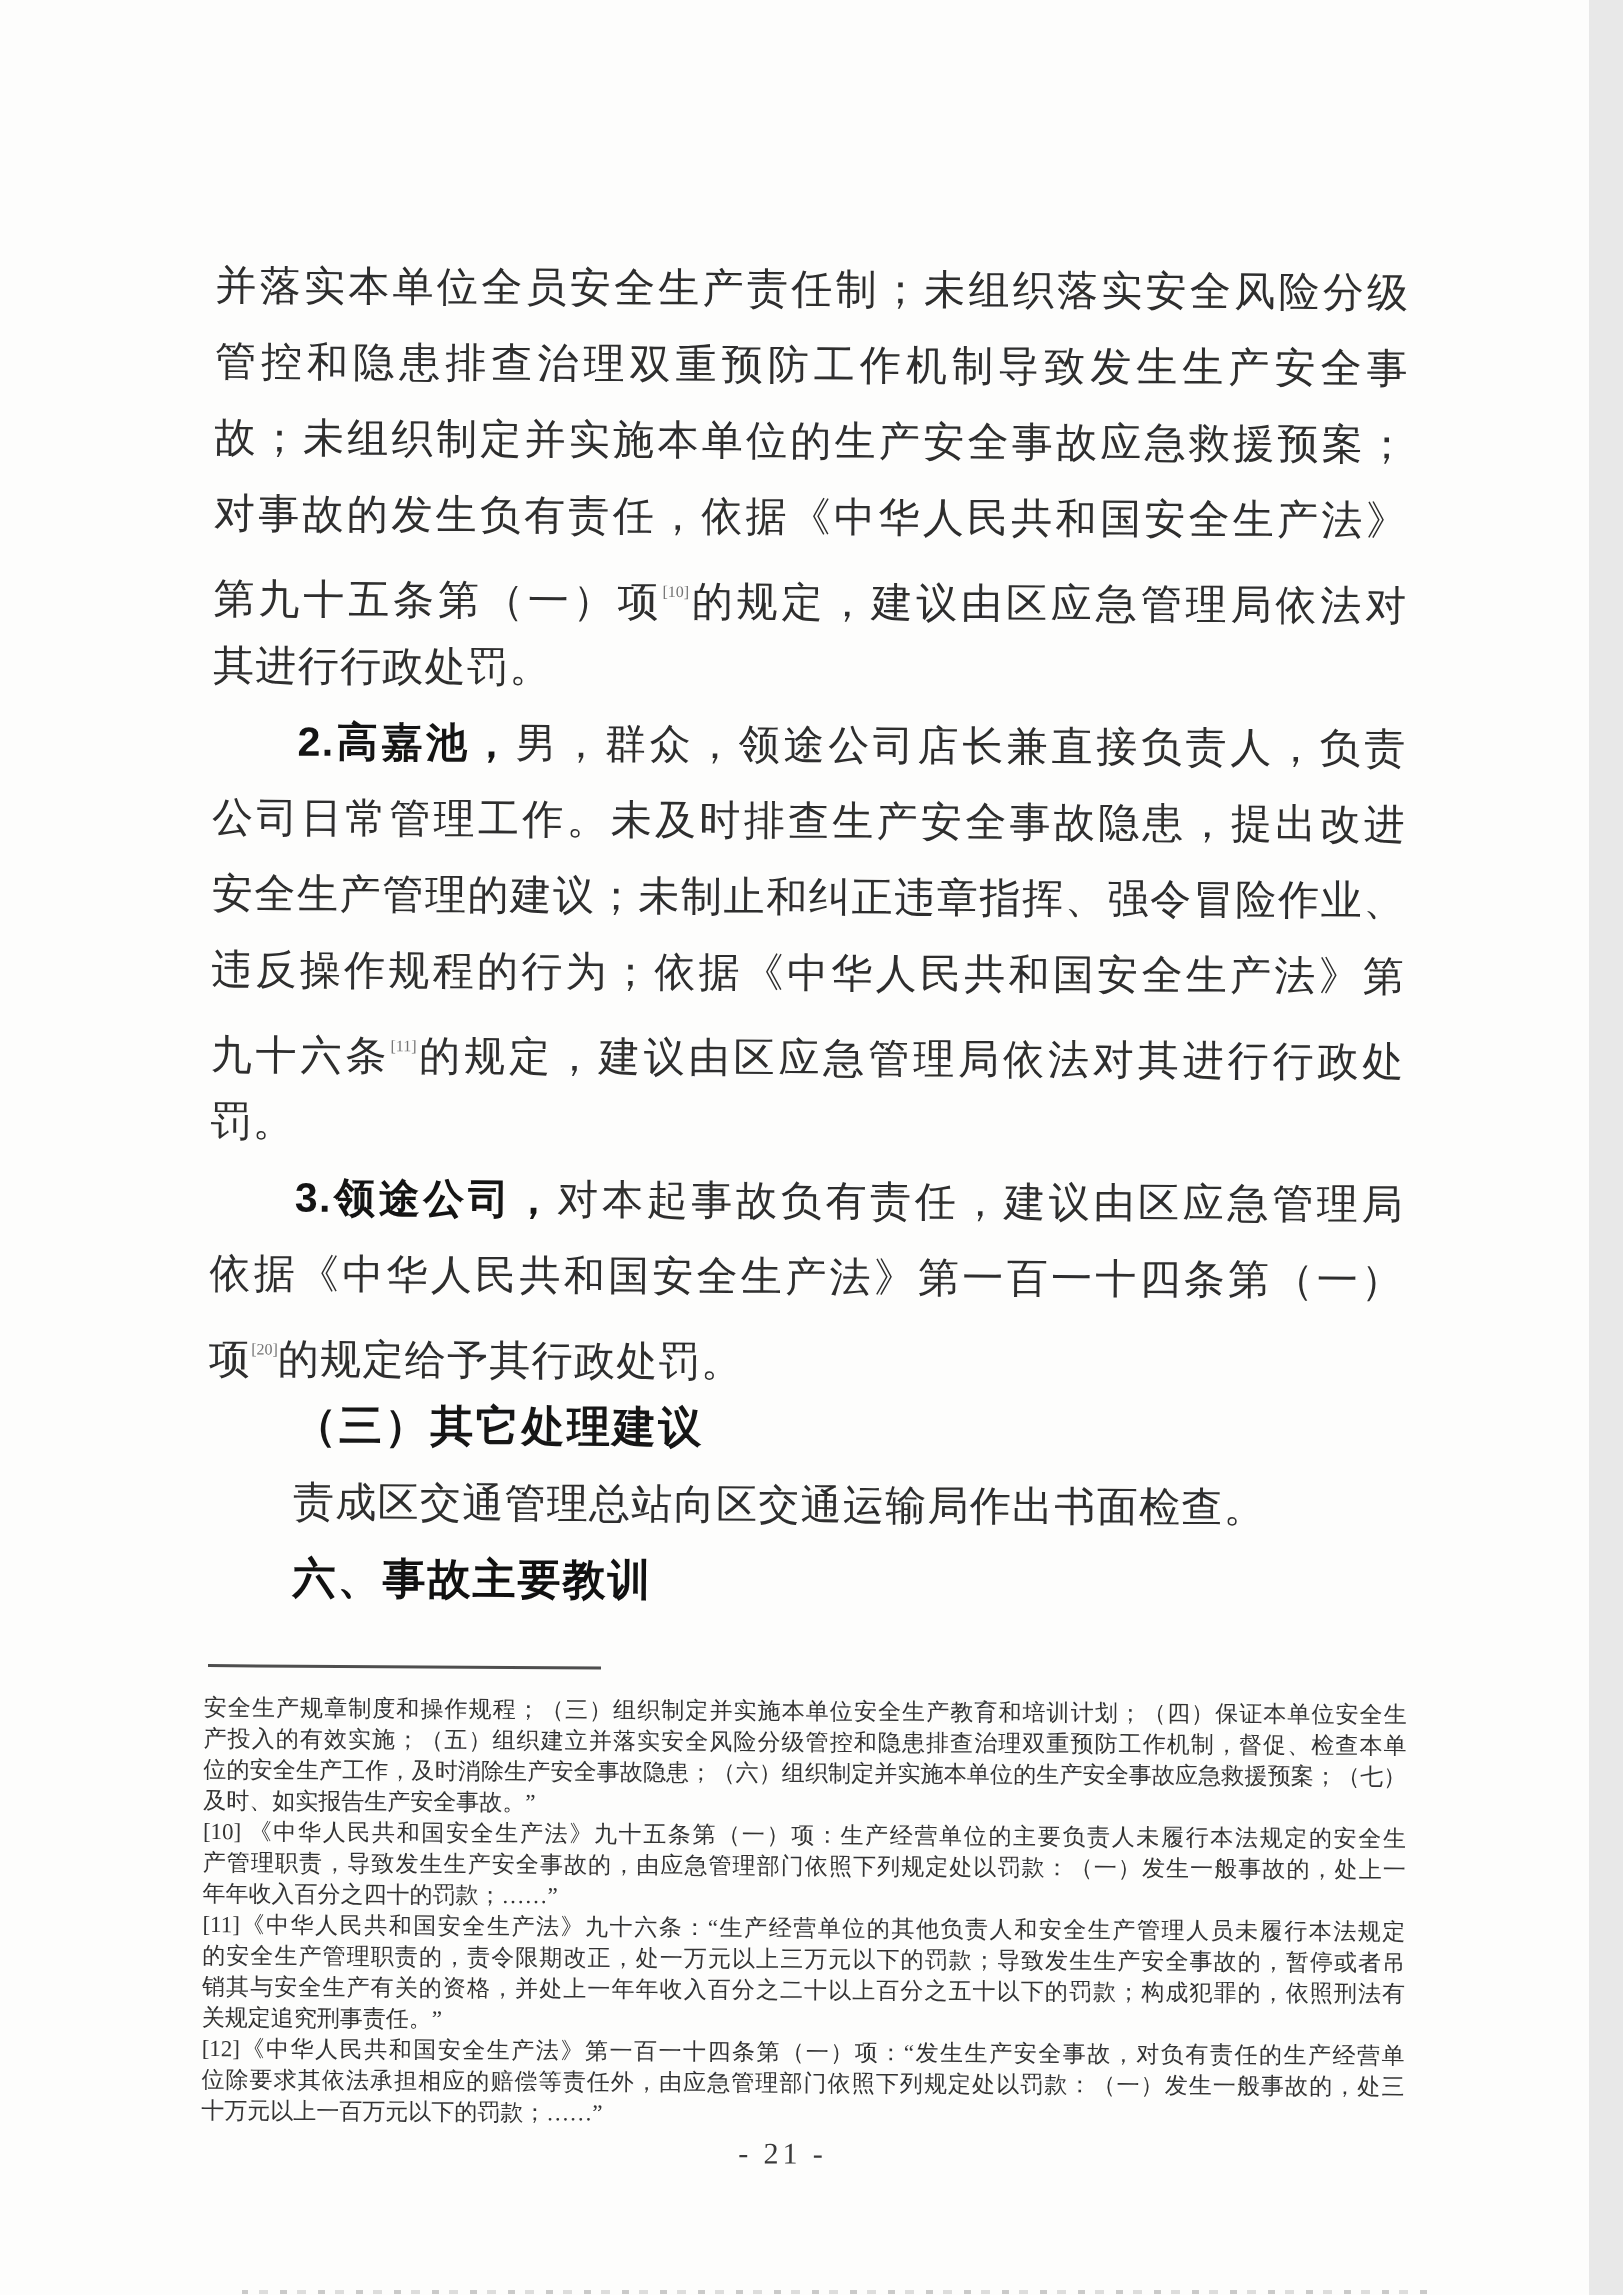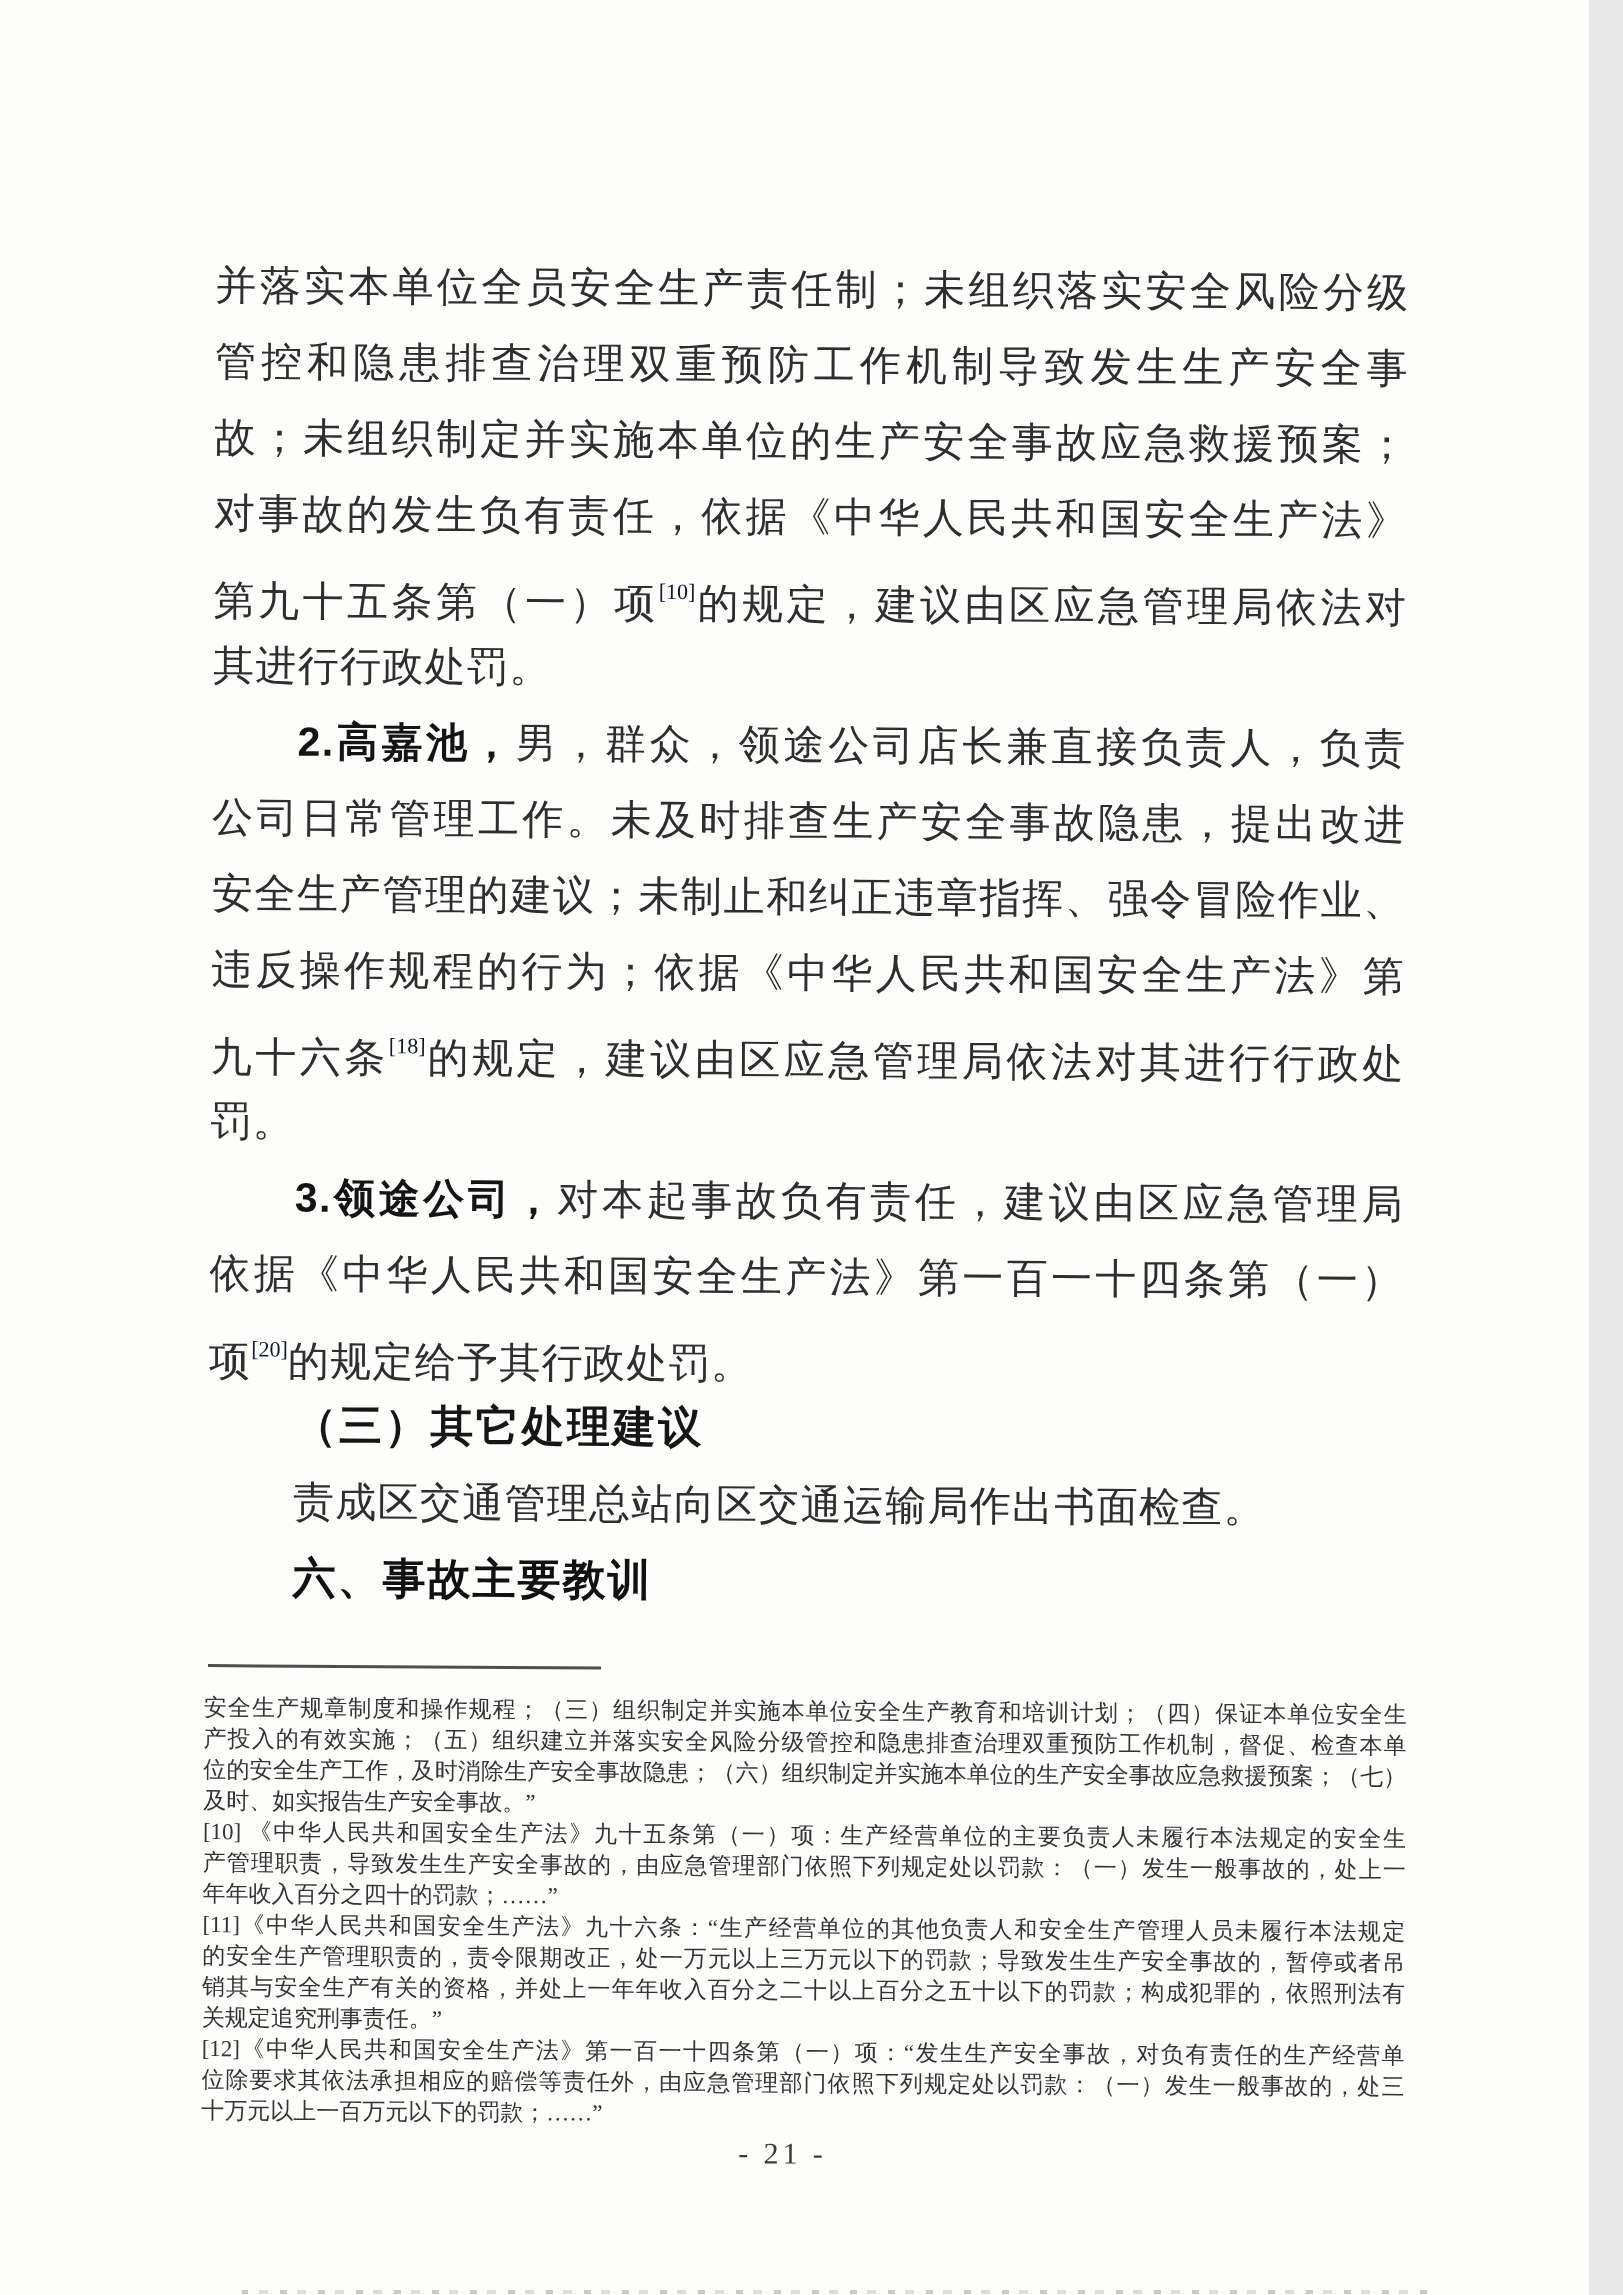--- a/index.html
+++ b/index.html
@@ -34,24 +34,24 @@
     text-align-last:justify;
     text-justify:inter-character;
     overflow:hidden;
   }
   .indent{padding-left:85px;}
   .bold-lead{
     font-family:"Liberation Sans","DejaVu Sans",sans-serif;
     font-weight:bold;color:#141414;
   }
   .sup{
-    font-size:22px;
+    font-size:16px;
     vertical-align:18.3px;
     letter-spacing:0;
-    color:#0f172a;
+    color:#737373;
   }
   .heading-kai{
     font-weight:bold;color:#161616;
     font-size:43px;
     letter-spacing:2.6px;
   }
   .heading-hei{
     font-family:"Liberation Sans","DejaVu Sans",sans-serif;
     font-weight:bold;color:#111;
     font-size:43px;
@@ -115,21 +115,21 @@
         <span>第九十五条第（一）项</span><span class="sup">[10]</span><span>的规定，建议由区应急管理局依法对</span>
       </div>
       <div class="bline">其进行行政处罚。</div>
       <div class="bline just indent">
         <span class="bold-lead">2.高嘉池，</span><span>男，群众，领途公司店长兼直接负责人，负责</span>
       </div>
       <div class="bline just">公司日常管理工作。未及时排查生产安全事故隐患，提出改进</div>
       <div class="bline just">安全生产管理的建议；未制止和纠正违章指挥、强令冒险作业、</div>
       <div class="bline just">违反操作规程的行为；依据《中华人民共和国安全生产法》第</div>
       <div class="bline just">
-        <span>九十六条</span><span class="sup">[18]</span><span>的规定，建议由区应急管理局依法对其进行行政处</span>
+        <span>九十六条</span><span class="sup">[11]</span><span>的规定，建议由区应急管理局依法对其进行行政处</span>
       </div>
       <div class="bline">罚。</div>
       <div class="bline just indent">
         <span class="bold-lead">3.领途公司，</span><span>对本起事故负有责任，建议由区应急管理局</span>
       </div>
       <div class="bline just">依据《中华人民共和国安全生产法》第一百一十四条第（一）</div>
       <div class="bline">
         <span>项</span><span class="sup">[20]</span><span>的规定给予其行政处罚。</span>
       </div>
       <div class="bline indent heading-kai">（三）其它处理建议</div>

